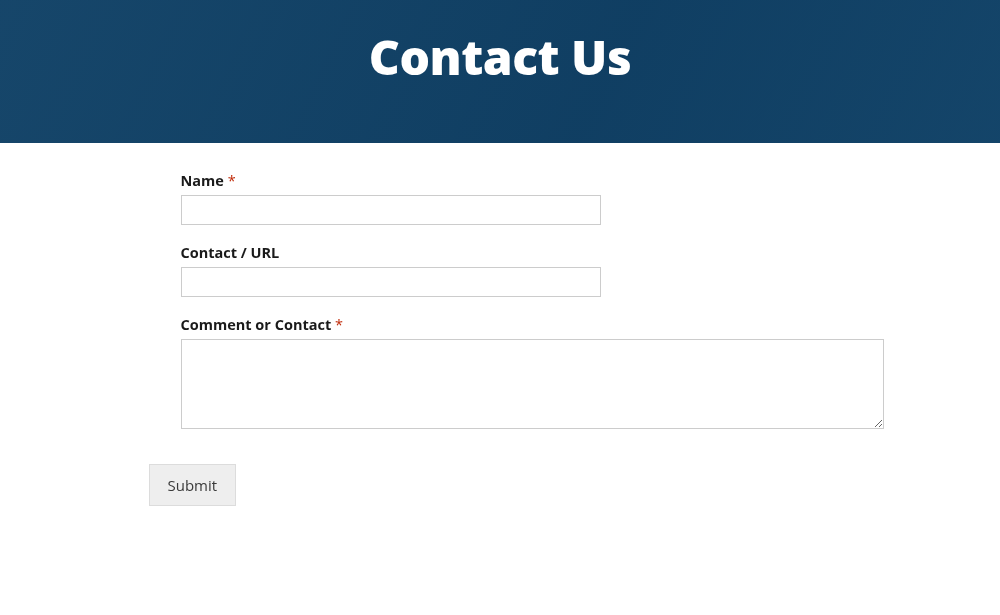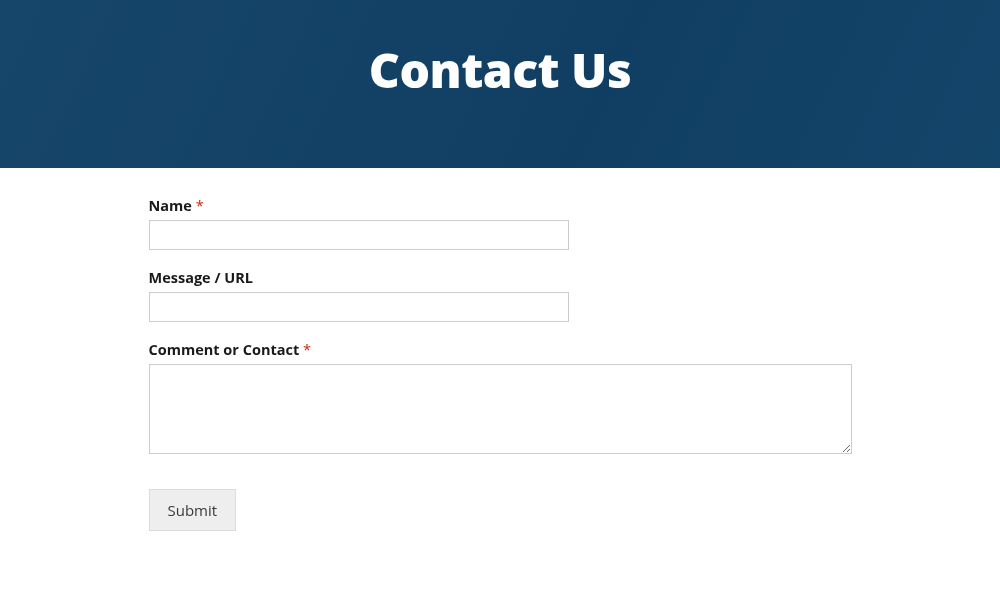--- a/index.html
+++ b/index.html
@@ -8,21 +8,21 @@
       box-sizing: border-box;
     }
     body {
       font-family: "Open Sans", -apple-system, BlinkMacSystemFont, "Segoe UI", Roboto, sans-serif;
       width: 1000px;
       height: 615px;
       overflow: hidden;
       background: #fff;
     }
     .hero {
-      height: 168px;
+      height: 143px;
       background: linear-gradient(rgba(14, 64, 103, 0.82), rgba(14, 64, 103, 0.82)),
                   linear-gradient(115deg, #3b6178 0%, #2a4d63 30%, #18384f 60%, #2f5a74 100%);
       display: flex;
       align-items: center;
       justify-content: center;
       position: relative;
     }
     .hero h1 {
       color: #ffffff;
       font-size: 48px;
@@ -36,20 +36,21 @@
       padding: 28px 0 0 0;
     }
     .intro {
       font-size: 16px;
       color: #2a2a2a;
       line-height: 1.45;
       margin-bottom: 28px;
     }
     .form-group {
       margin-bottom: 18px;
+      margin-left: 32px;
     }
     .form-group label {
       display: block;
       font-size: 14.5px;
       font-weight: 700;
       color: #1a1a1a;
       margin-bottom: 5px;
     }
     .required {
       color: #c02b0a;
@@ -100,21 +101,21 @@
       <label>
         <span>Name</span>
         <span class="required">*</span>
       </label>
       <input type="text" class="short-input" style="">
     </div>
 
 
     <div class="form-group">
       <label>
-        <span>Message / URL</span>
+        <span>Contact / URL</span>
       </label>
       <input type="url" class="short-input" style="">
     </div>
 
     <div class="form-group">
       <label>
         <span>Comment or Contact</span>
         <span class="required">*</span>
       </label>
       <textarea class="full-input" style=""></textarea>

